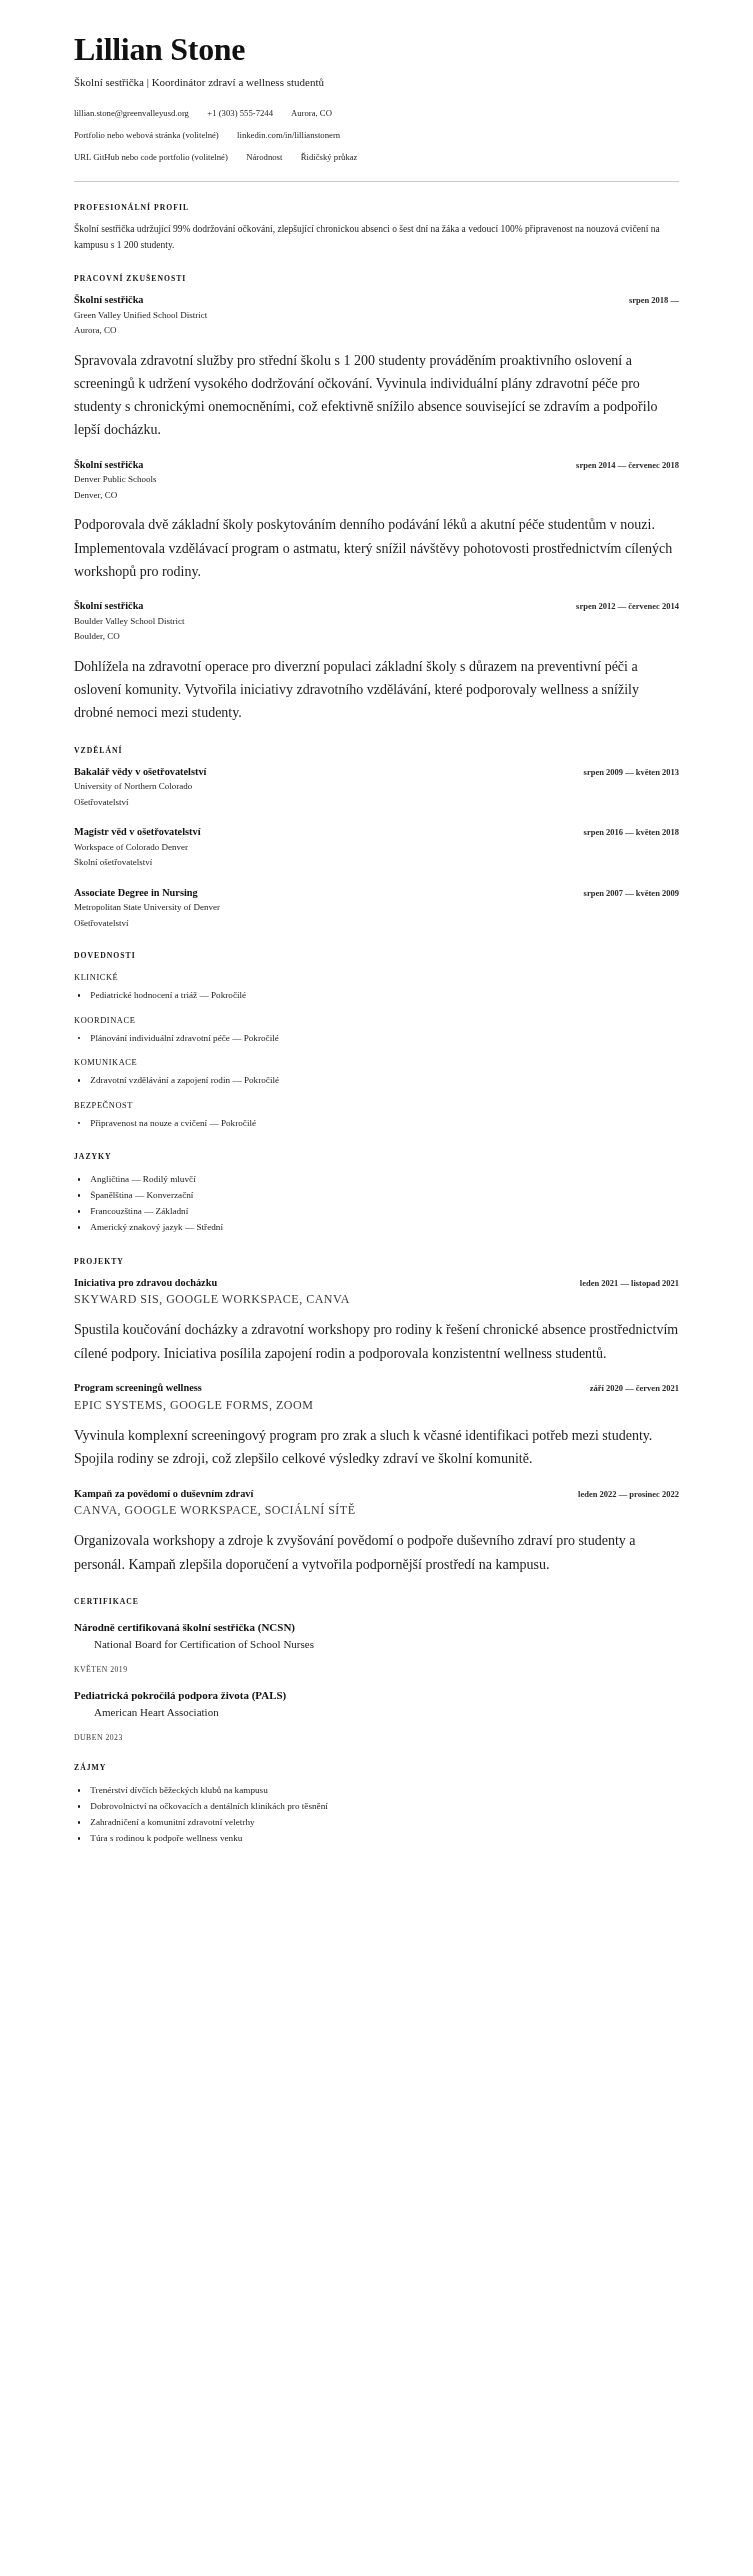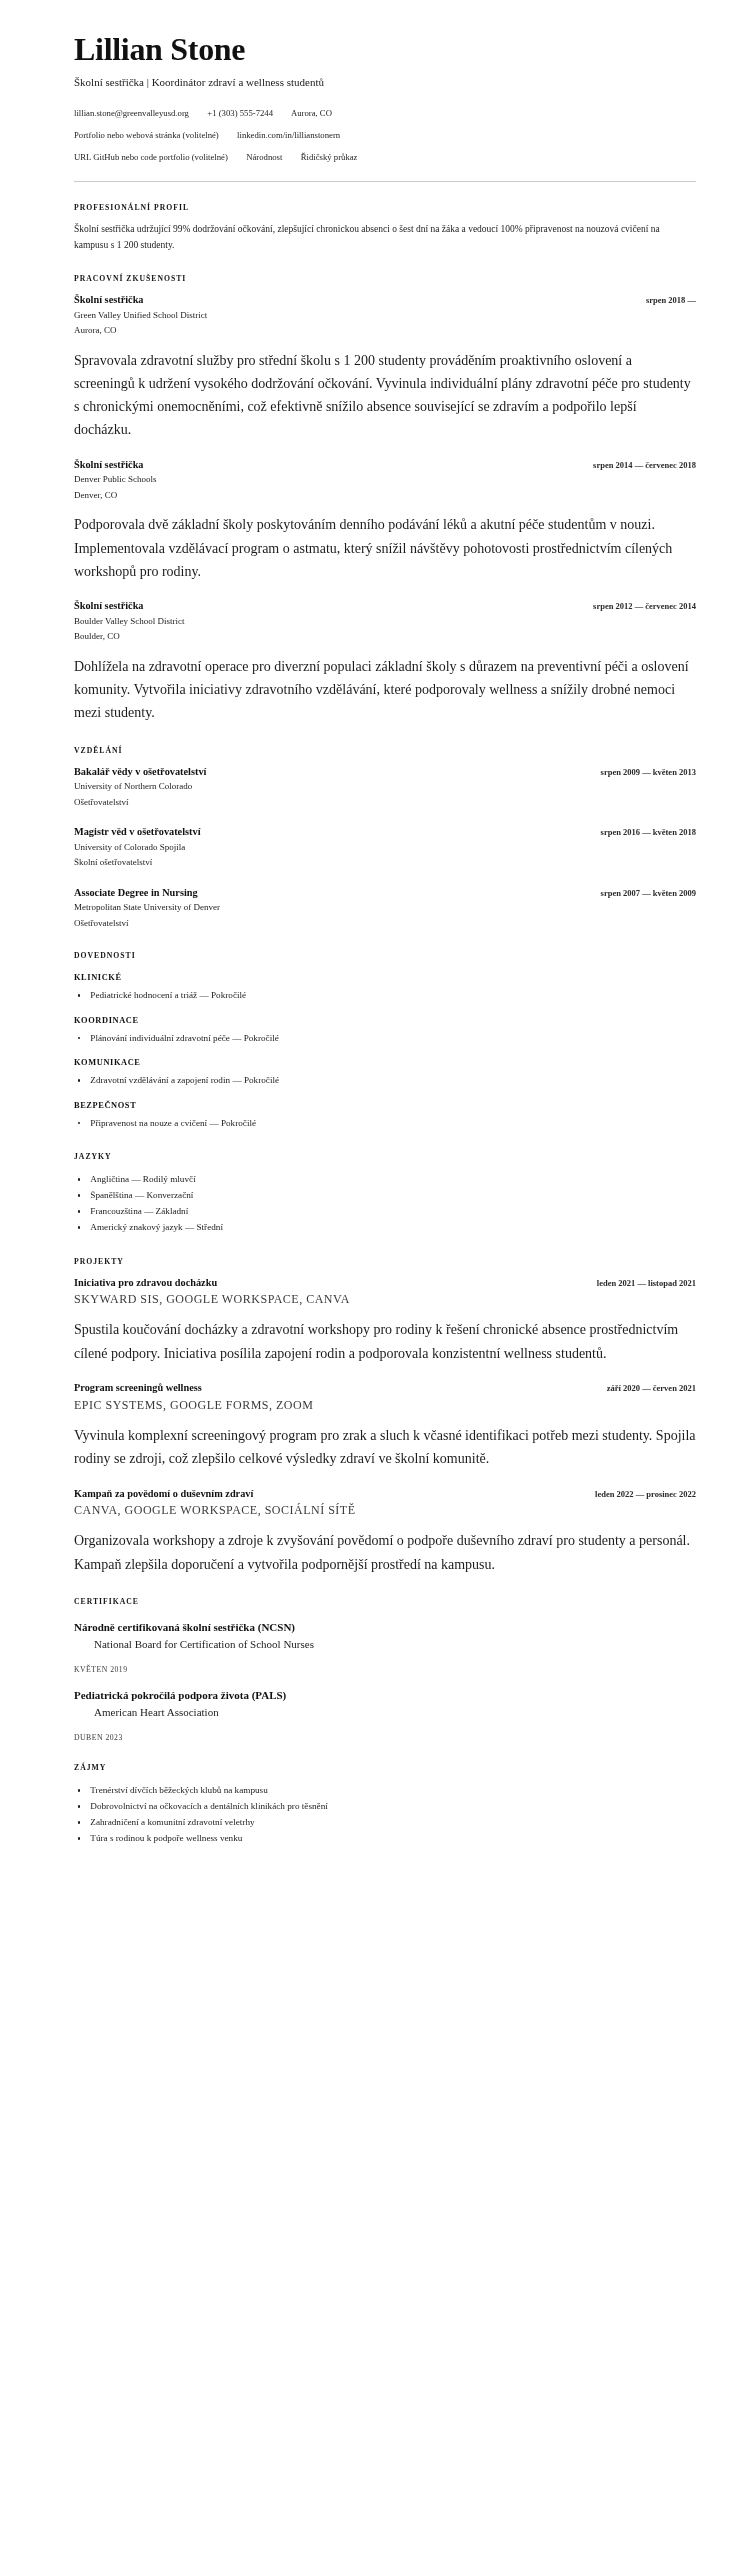--- a/index.html
+++ b/index.html
@@ -10,21 +10,21 @@
   body {
     width: 754px;
     min-height: 2576px;
     font-family: "Liberation Serif", "DejaVu Serif", serif;
     color: #1a1a1a;
     -webkit-font-smoothing: antialiased;
   }
   .page {
     width: 754px;
     box-sizing: border-box;
-    padding: 33px 58px 38px 74px;
+    padding: 33px 75px 38px 74px;
   }
 
   
   .name {
     font-size: 32px;
     font-weight: 700;
     letter-spacing: -0.3px;
     line-height: 1.05;
     margin: 0 0 8.8px 0;
     color: #111111;
@@ -125,21 +125,21 @@
 
   
   .skill-group {
     margin-top: 12.6px;
   }
   .skill-group:first-child {
     margin-top: 0;
   }
   .skill-cat {
     font-size: 8.4px;
-    font-weight: 700;
+    font-weight: 400;
     letter-spacing: 0.6px;
     text-transform: uppercase;
     color: #111111;
     margin: 0 0 5px 0;
   }
   ul.bullets {
     list-style: none;
     margin: 0;
     padding: 0;
   }
@@ -272,21 +272,21 @@
       </div>
       <div class="entry-sub">University of Northern Colorado</div>
       <div class="entry-sub2">Ošetřovatelství</div>
     </div>
 
     <div class="entry">
       <div class="entry-head">
         <div class="entry-title">Magistr věd v ošetřovatelství</div>
         <div class="entry-date">srpen 2016 — květen 2018</div>
       </div>
-      <div class="entry-sub">University of Colorado Spojila</div>
+      <div class="entry-sub">Workspace of Colorado Denver</div>
       <div class="entry-sub2">Školní ošetřovatelství</div>
     </div>
 
     <div class="entry">
       <div class="entry-head">
         <div class="entry-title">Associate Degree in Nursing</div>
         <div class="entry-date">srpen 2007 — květen 2009</div>
       </div>
       <div class="entry-sub">Metropolitan State University of Denver</div>
       <div class="entry-sub2">Ošetřovatelství</div>

